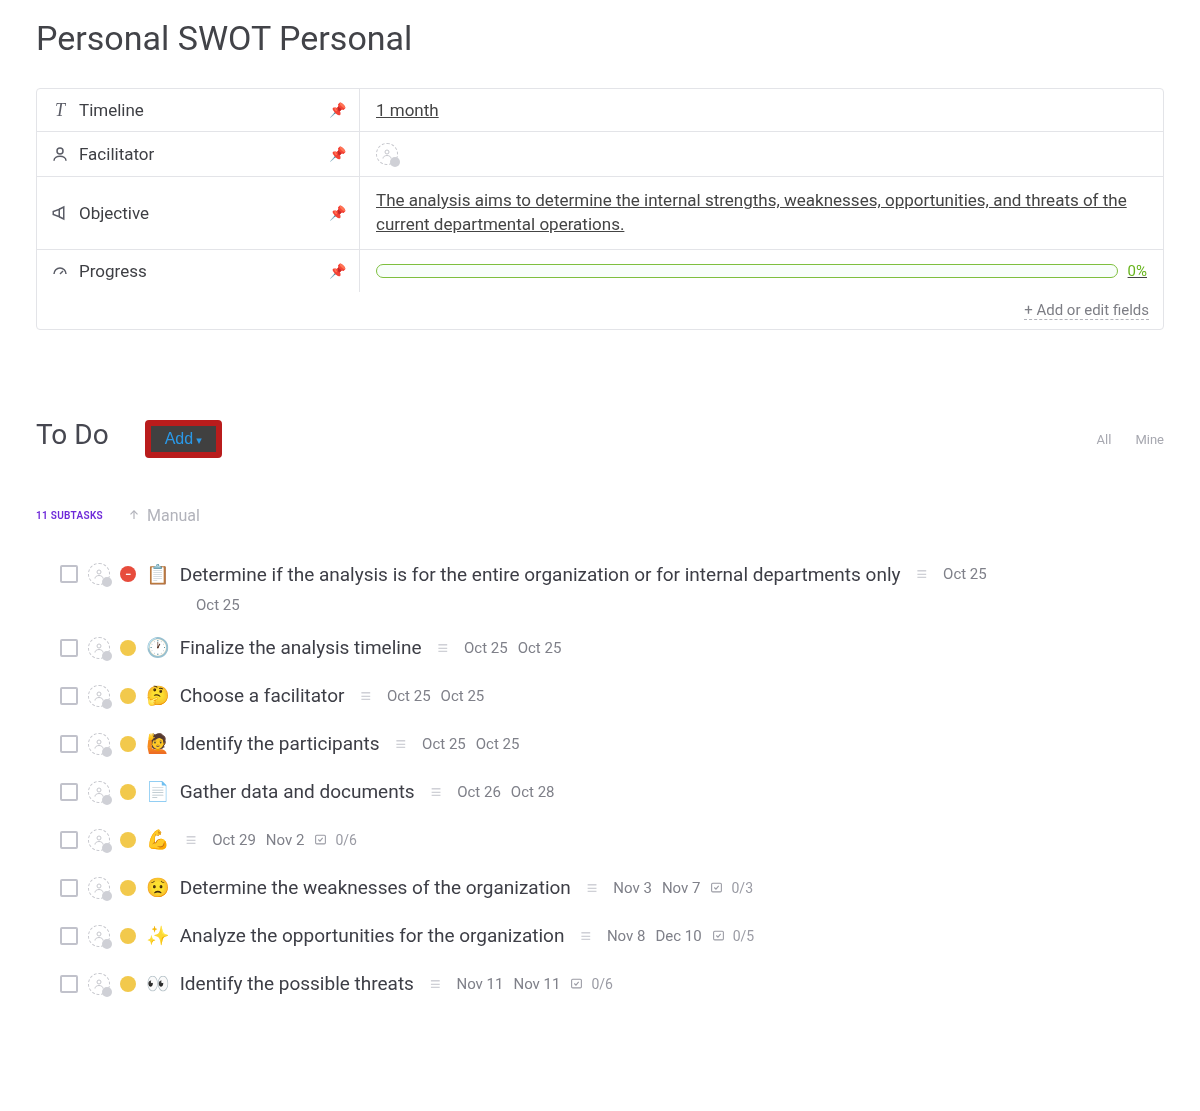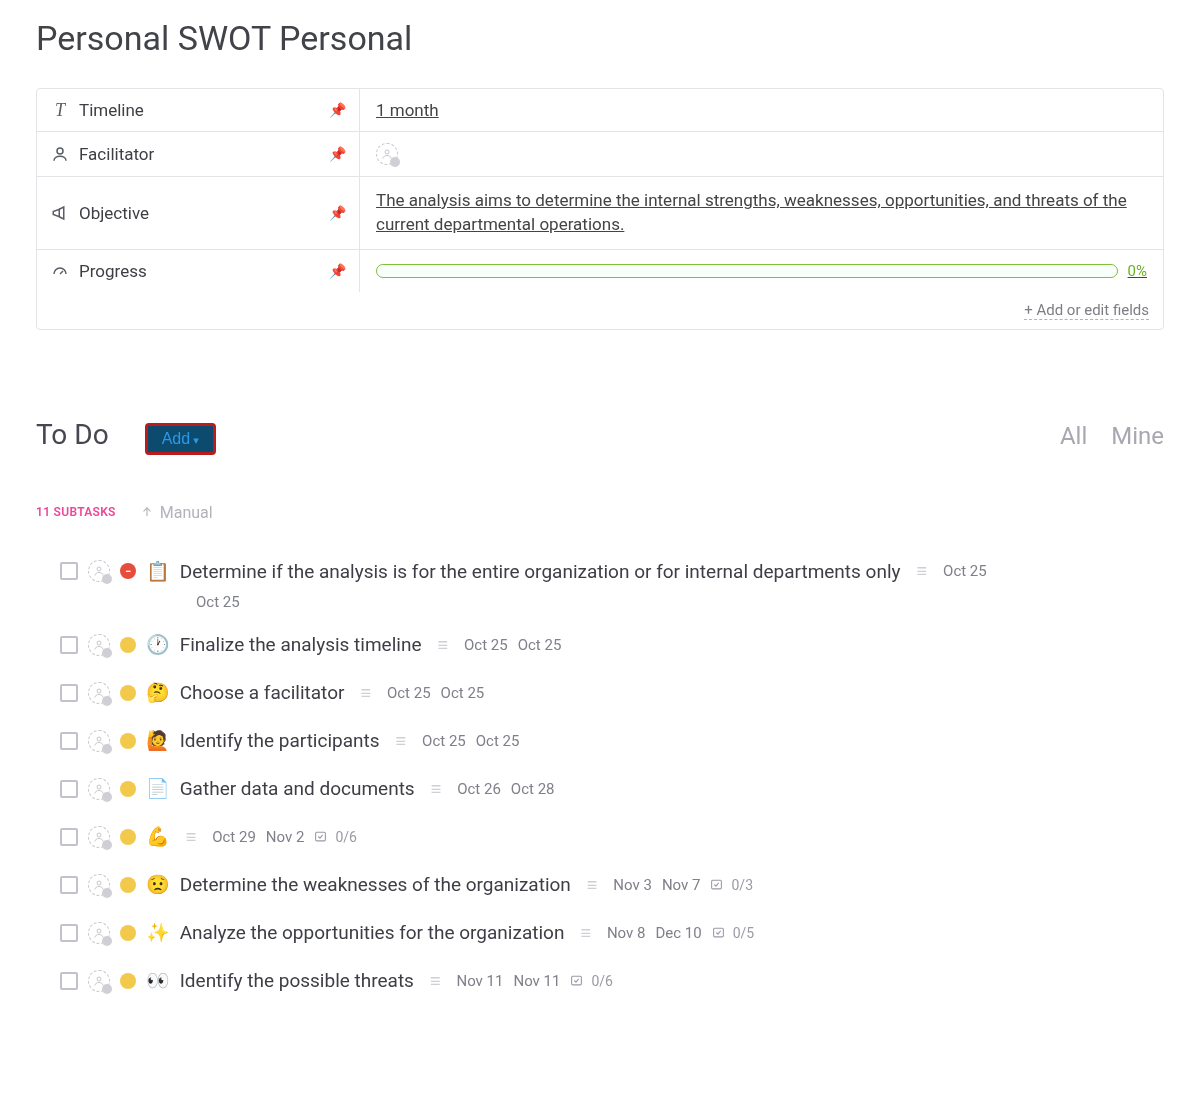--- a/index.html
+++ b/index.html
@@ -67,32 +67,32 @@
   padding: 8px 14px 10px;
 }
 .add-fields-row span {
   color:#7d7e85; font-size:15px; border-bottom:1px dashed #b1b2b9; cursor:pointer;
 }
 .todo-header {
   display:flex; align-items: baseline; margin-top: 88px; gap: 36px;
 }
 .todo-title { font-size: 28px; color:#464750;}
 .add-btn {
-  border:3px solid #b91c1c; color:#2a99e8; background:#0c4a6e;
+  border:6px solid #b91c1c; color:#2a99e8; background:#404040;
   border-radius:4px; font-size:16px; padding:4px 14px; cursor:pointer;
 }
 .add-btn::after { content:" \25BE"; font-size:11px; }
 .filter-links {
-  margin-left:auto; display:flex; gap:24px; color:#a7a8b0; font-size:24px;
+  margin-left:auto; display:flex; gap:24px; color:#a7a8b0; font-size:13px;
 }
 .filter-links span { cursor:pointer; }
 .subtasks-bar {
   margin-top: 48px; display:flex; align-items:center; gap:24px; color:#7d7e85;
 }
-.subtasks-count { font-size:12px; font-weight:600; letter-spacing:0.3px; color:#ec4899;}
+.subtasks-count { font-size:10px; font-weight:600; letter-spacing:0.3px; color:#6d28d9;}
 .manual-sort { color:#b2b3bb; font-size:16px; display:flex; align-items:center; gap:6px;}
 .task-list { margin-top: 28px; padding-left: 24px; }
 .task-row {
   display:flex; align-items: center; gap: 10px; padding: 10px 0; min-height: 48px;
 }
 .task-checkbox {
   width:18px; height:18px; border:2px solid #c1c2cb; border-radius:2px; background:#fff; cursor:pointer; flex-shrink:0;
 }
 .task-avatar { flex-shrink:0; }
 .status-dot { width:16px; height:16px; flex-shrink:0; border-radius:50%; display:flex; align-items:center; justify-content:center;}

